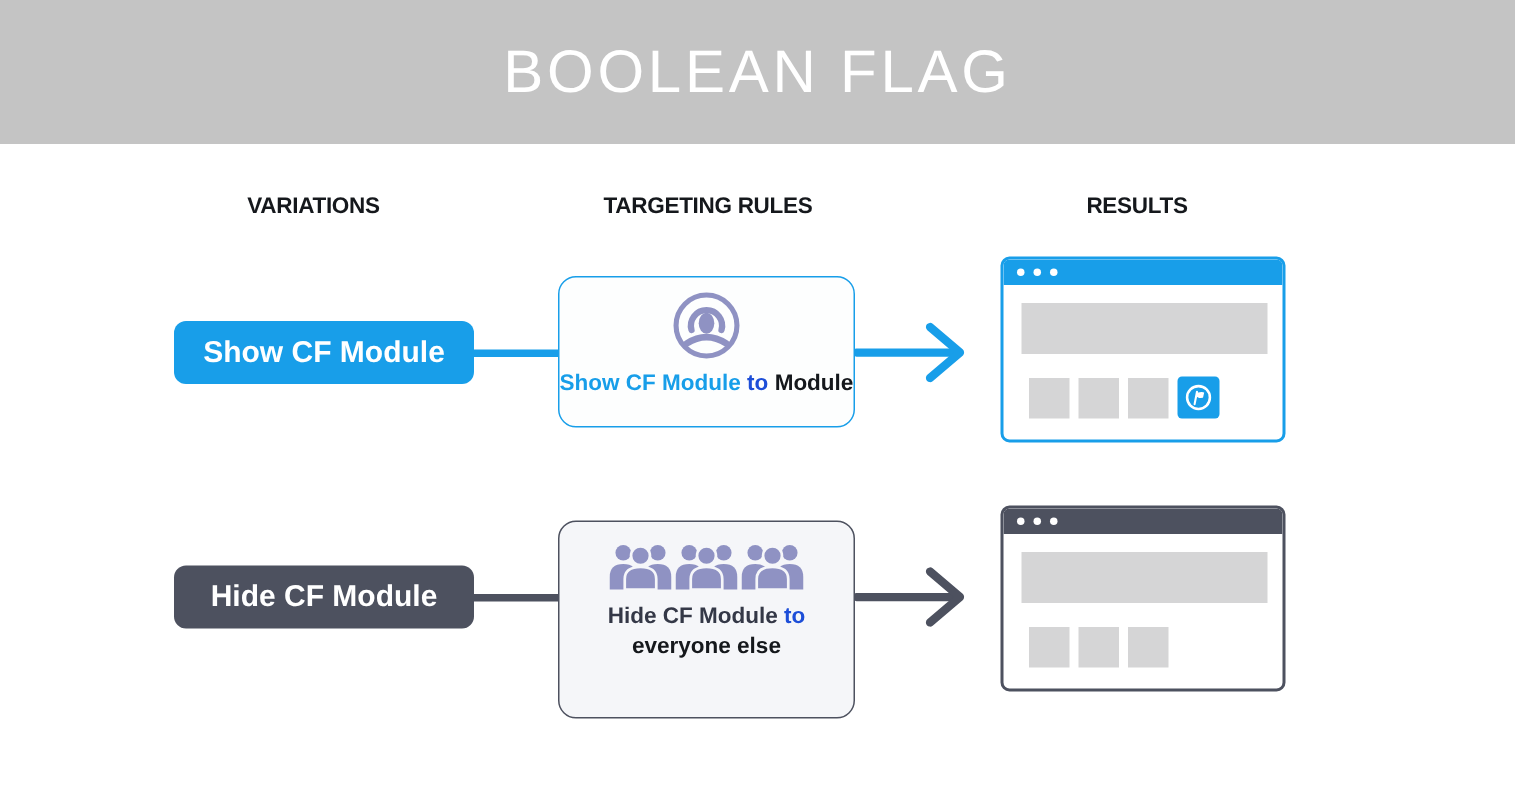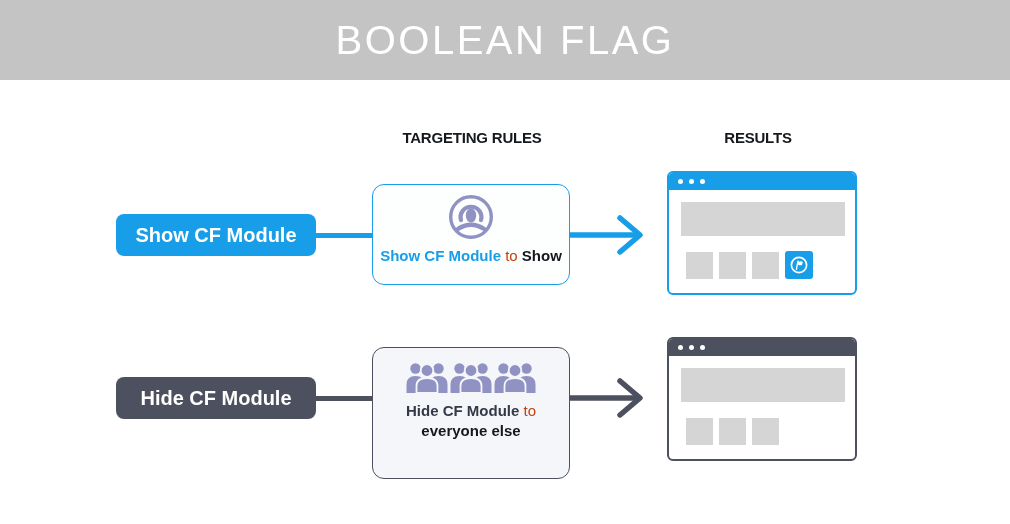--- a/index.html
+++ b/index.html
@@ -3,21 +3,21 @@
 <meta charset="utf-8">
 <style>
   * { margin: 0; padding: 0; box-sizing: border-box; }
   body { background: #ffffff; font-family: "Liberation Sans", sans-serif; }
   .stage {
     position: relative; width: 1010px; height: 524px;
     background: #ffffff; overflow: hidden;
   }
   
   .banner {
-    position: absolute; left: 0; top: 0; width: 1010px; height: 80px;
+    position: absolute; left: 0; top: 0; width: 1010px; height: 96px;
     background: #c4c4c4; display: flex; align-items: center; justify-content: center;
   }
   .banner-title {
     color: #ffffff; font-size: 40px; font-weight: 400; letter-spacing: 2.5px;
   }
   
   .col-header {
     position: absolute; top: 129px; width: 200px; text-align: center;
     font-size: 15px; font-weight: 700; color: #15181c; letter-spacing: -0.2px;
   }
@@ -46,21 +46,21 @@
   .rule-icon-1 { margin-top: 8px; }
   .rule-icon-2 { margin-top: 11px; }
   .rule-text {
     font-size: 15px; color: #15181c; text-align: center; line-height: 1.3;
   }
   .rule-text-1 { margin-top: 5px; }
   .rule-text-2 { margin-top: 2px; }
   .t-blue-bold { color: #189ee9; font-weight: 700; }
   .t-dark-bold { color: #343847; font-weight: 700; }
   .t-black-bold { color: #15181c; font-weight: 700; }
-  .t-plain { color: #c2410c; font-weight: 400; }
+  .t-plain { color: #1d4ed8; font-weight: 700; }
   
   .arrow-svg { position: absolute; width: 80px; height: 46px; }
   .arrow-1 { left: 570px; top: 212px; }
   .arrow-2 { left: 570px; top: 375px; }
   
   .window {
     position: absolute; left: 667px; width: 190px; height: 124px;
     border-radius: 6px; background: #ffffff; overflow: hidden;
   }
   .window-1 { top: 171px; border: 2px solid #189ee9; }
@@ -88,40 +88,41 @@
 </style>
 </head>
 <body>
 
 <div class="stage">
 
   <div class="banner">
     <div class="banner-title">BOOLEAN FLAG</div>
   </div>
 
+  <div class="col-header col-variations">VARIATIONS</div>
   <div class="col-header col-results">RESULTS</div>
   <div class="col-header col-targeting">TARGETING RULES</div>
 
   <div class="pill pill-blue">
     <span>Show CF Module</span>
   </div>
 
   <div class="connector connector-blue"></div>
 
   <div class="rule-card rule-card-1">
     <svg class="rule-icon-1" width="48" height="48" viewBox="0 0 48 48">
       <circle cx="24" cy="24" r="20.3" fill="none" stroke="#8f92c3" stroke-width="3.4"></circle>
       <path d="M14 27 A10.4 10.4 0 1 1 34 27" fill="none" stroke="#8f92c3" stroke-width="4.2" stroke-linecap="round"></path>
       <ellipse cx="24" cy="22.5" rx="5.2" ry="7" fill="#8f92c3"></ellipse>
       <path d="M10.8 36 Q24 27.5 37.2 36" fill="none" stroke="#8f92c3" stroke-width="4.4" stroke-linecap="round"></path>
     </svg>
     <div class="rule-text rule-text-1">
       <span class="t-blue-bold">Show CF Module</span>
       <span class="t-plain">to</span>
-      <span class="t-black-bold">Show</span>
+      <span class="t-black-bold">Module</span>
     </div>
   </div>
 
   <svg class="arrow-svg arrow-1" viewBox="0 0 80 46">
     <line x1="1" y1="23" x2="64" y2="23" stroke="#189ee9" stroke-width="5.5" stroke-linecap="round"></line>
     <polyline points="50,6 70,23 50,40" fill="none" stroke="#189ee9" stroke-width="5.5" stroke-linecap="round" stroke-linejoin="round"></polyline>
   </svg>
 
   <div class="window window-1">
     <div class="titlebar titlebar-blue">

